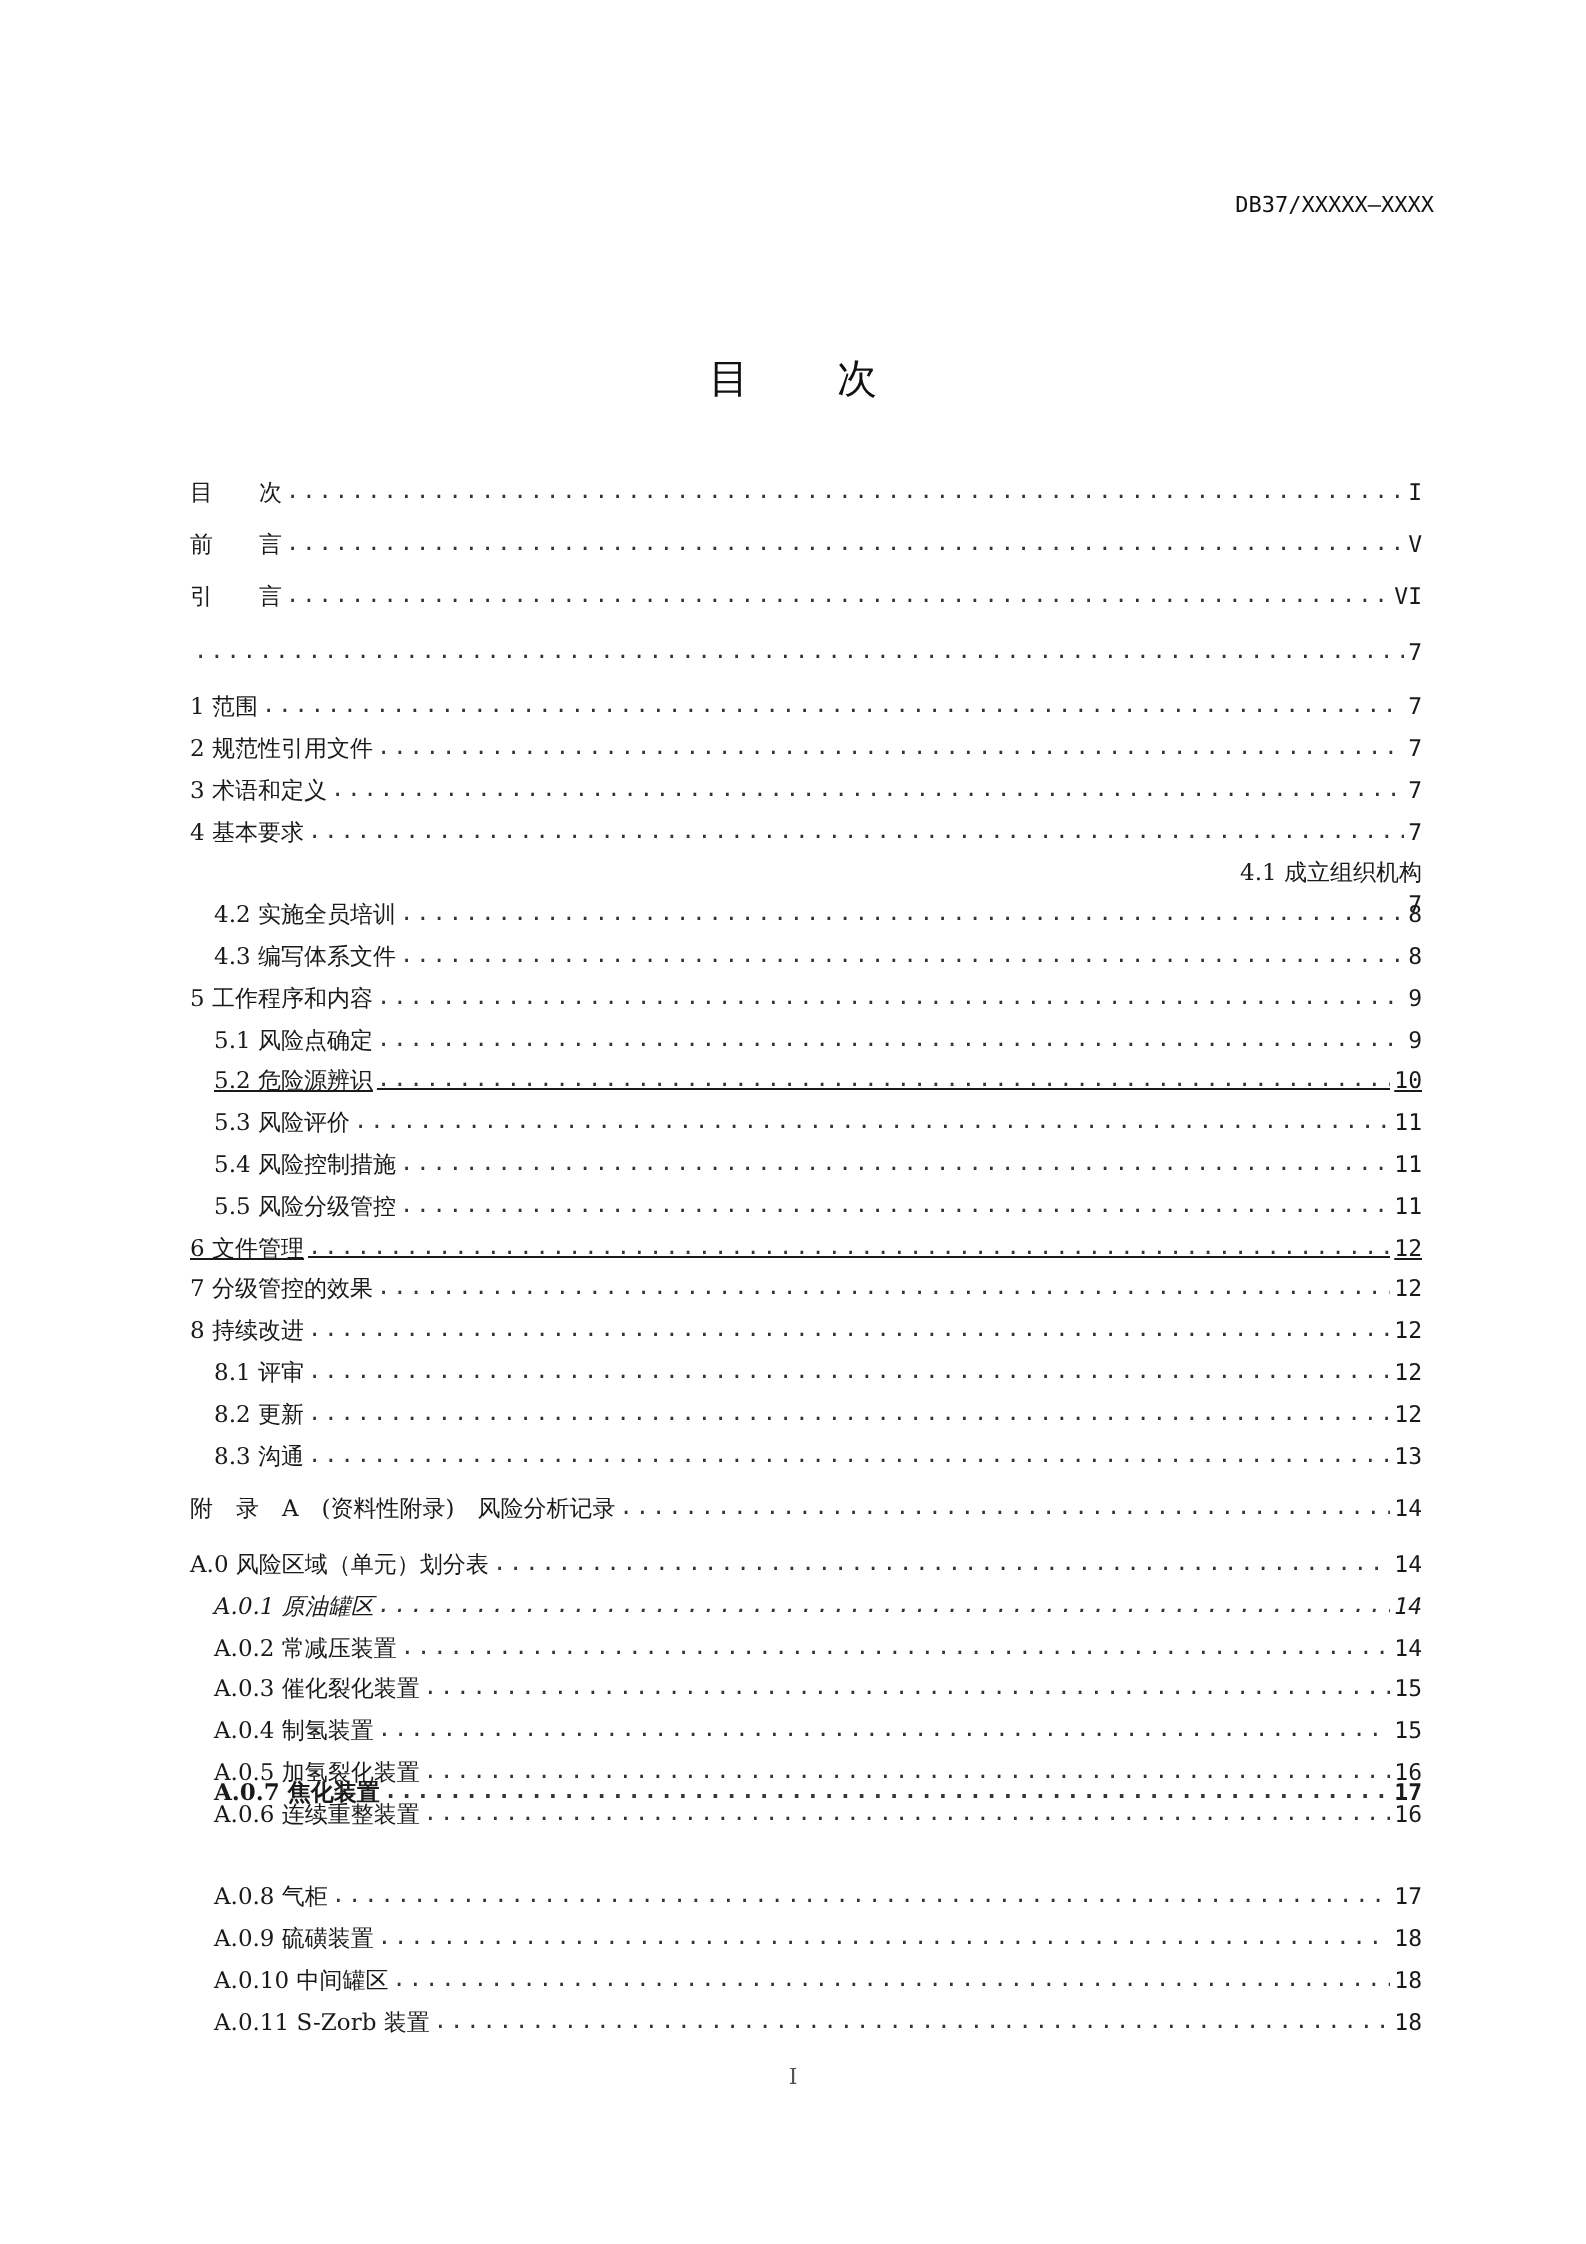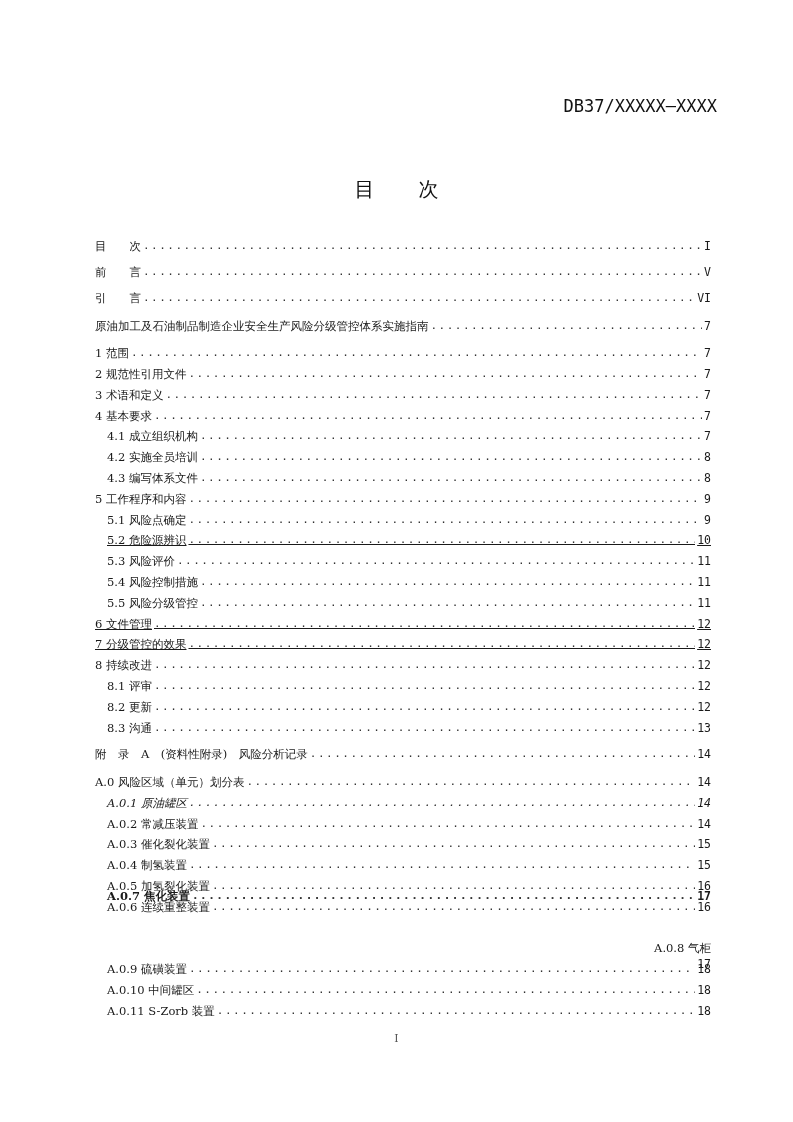--- a/index.html
+++ b/index.html
@@ -4,21 +4,21 @@
   <style>
     html, body { margin: 0; padding: 0; background: #ffffff; }
     body {
       width: 793px; height: 1122px; position: relative; overflow: hidden;
       font-family: "DejaVu Serif", "Liberation Serif", serif;
       color: #1a1a1a;
     }
     .header-code {
       position: absolute; top: 96px; right: 76px;
       font-family: "DejaVu Sans Mono", "Liberation Mono", monospace;
-      font-size: 17px; letter-spacing: 0px; color: #111;
+      font-size: 11px; letter-spacing: 0px; color: #111;
     }
     .page-title {
       position: absolute; top: 176px; left: 0; width: 793px;
       text-align: center; font-family: "DejaVu Sans", "Liberation Sans", sans-serif;
       font-size: 20px; color: #111;
     }
     .page-title span { display: inline-block; }
     .page-title .gap { width: 44px; }
     .toc {
       position: absolute; left: 95px; width: 616px; top: 238px;
@@ -67,21 +67,20 @@
       <span class="label">前　　言</span>
       <span class="dots"></span>
       <span class="page">V</span>
     </div>
     <div class="toc-row" style="top: 52px;">
       <span class="label">引　　言</span>
       <span class="dots"></span>
       <span class="page">VI</span>
     </div>
     <div class="toc-row" style="top: 80px;">
-      <span class="label">原油加工及石油制品制造企业安全生产风险分级管控体系实施指南</span>
       <span class="dots"></span>
       <span class="page">7</span>
     </div>
     <div class="toc-row" style="top: 107px;">
       <span class="label">1 范围</span>
       <span class="dots"></span>
       <span class="page">7</span>
     </div>
     <div class="toc-row" style="top: 128px;">
       <span class="label">2 规范性引用文件</span>
@@ -91,21 +90,21 @@
     <div class="toc-row" style="top: 149px;">
       <span class="label">3 术语和定义</span>
       <span class="dots"></span>
       <span class="page">7</span>
     </div>
     <div class="toc-row" style="top: 170px;">
       <span class="label">4 基本要求</span>
       <span class="dots"></span>
       <span class="page">7</span>
     </div>
-    <div class="toc-row indent" style="top: 190px;">
+    <div class="toc-row indent" style="top: 190px; flex-direction: column;">
       <span class="label">4.1 成立组织机构</span>
       <span class="dots"></span>
       <span class="page">7</span>
     </div>
     <div class="toc-row indent" style="top: 211px;">
       <span class="label">4.2 实施全员培训</span>
       <span class="dots"></span>
       <span class="page">8</span>
     </div>
     <div class="toc-row indent" style="top: 232px;">
@@ -141,21 +140,21 @@
     <div class="toc-row indent" style="top: 357px;">
       <span class="label">5.5 风险分级管控</span>
       <span class="dots"></span>
       <span class="page">11</span>
     </div>
     <div class="toc-row" style="top: 378px; text-decoration: underline;">
       <span class="label">6 文件管理</span>
       <span class="dots"></span>
       <span class="page">12</span>
     </div>
-    <div class="toc-row" style="top: 398px; text-decoration: underline;">
+    <div class="toc-row" style="top: 398px;">
       <span class="label">7 分级管控的效果</span>
       <span class="dots"></span>
       <span class="page">12</span>
     </div>
     <div class="toc-row" style="top: 419px;">
       <span class="label">8 持续改进</span>
       <span class="dots"></span>
       <span class="page">12</span>
     </div>
     <div class="toc-row indent" style="top: 440px;">
@@ -211,21 +210,21 @@
     <div class="toc-row indent" style="top: 661px;">
       <span class="label">A.0.6 连续重整装置</span>
       <span class="dots"></span>
       <span class="page">16</span>
     </div>
     <div class="toc-row indent" style="top: 650px; font-weight: bold;">
       <span class="label">A.0.7 焦化装置</span>
       <span class="dots"></span>
       <span class="page">17</span>
     </div>
-    <div class="toc-row indent" style="top: 702px; flex-direction: column;">
+    <div class="toc-row indent" style="top: 702px;">
       <span class="label">A.0.8 气柜</span>
       <span class="dots"></span>
       <span class="page">17</span>
     </div>
     <div class="toc-row indent" style="top: 723px;">
       <span class="label">A.0.9 硫磺装置</span>
       <span class="dots"></span>
       <span class="page">18</span>
     </div>
     <div class="toc-row indent" style="top: 744px;">

